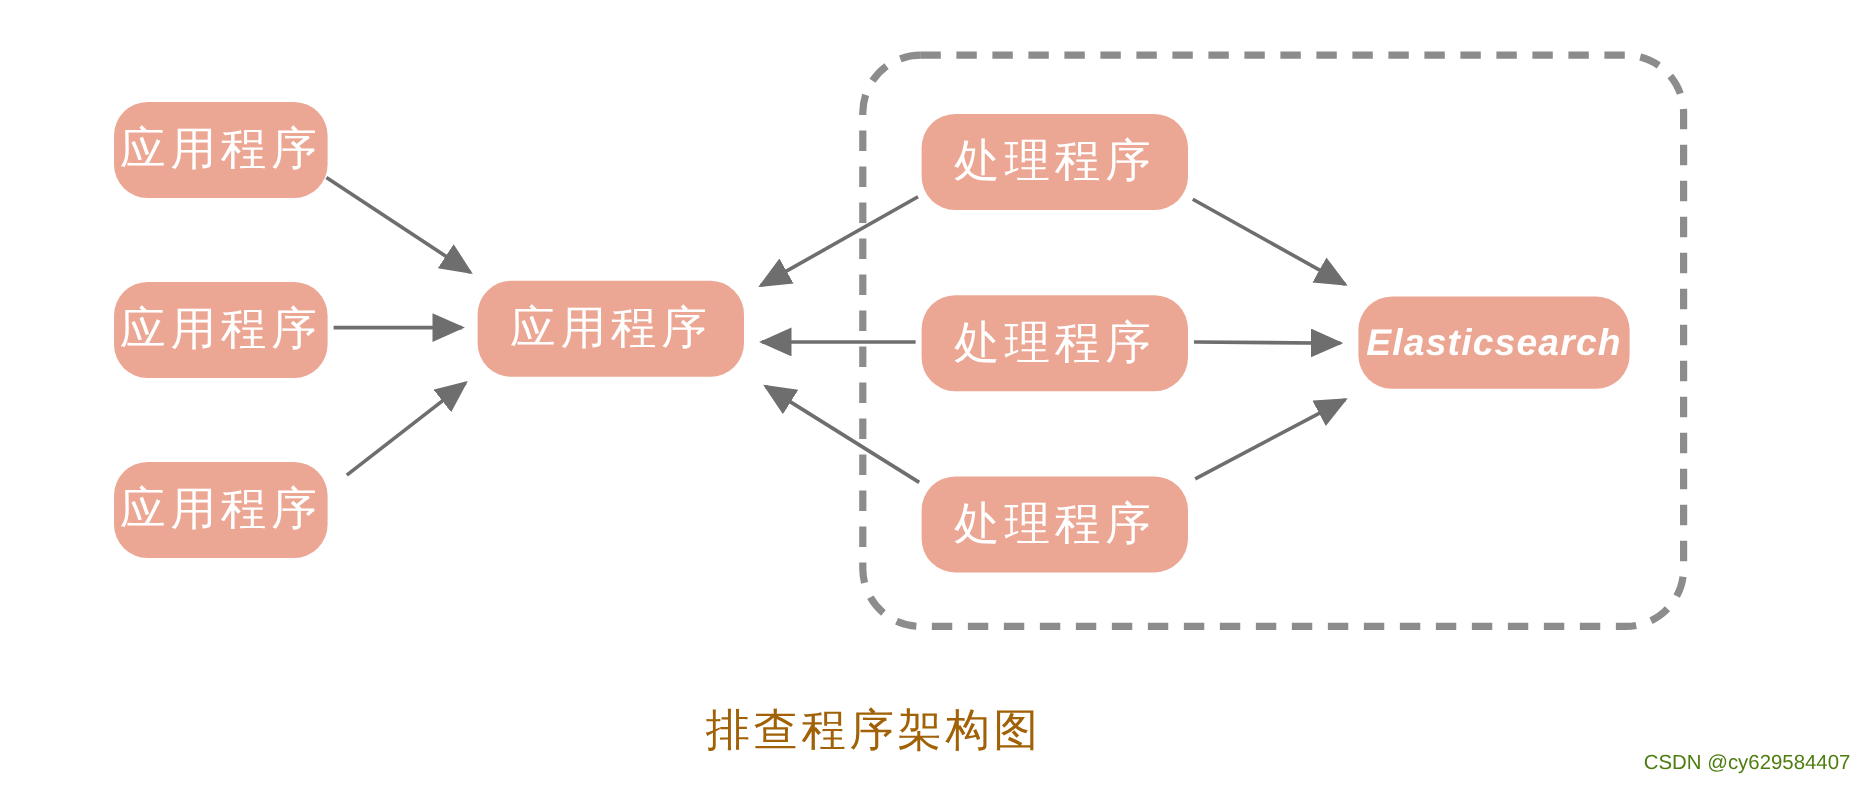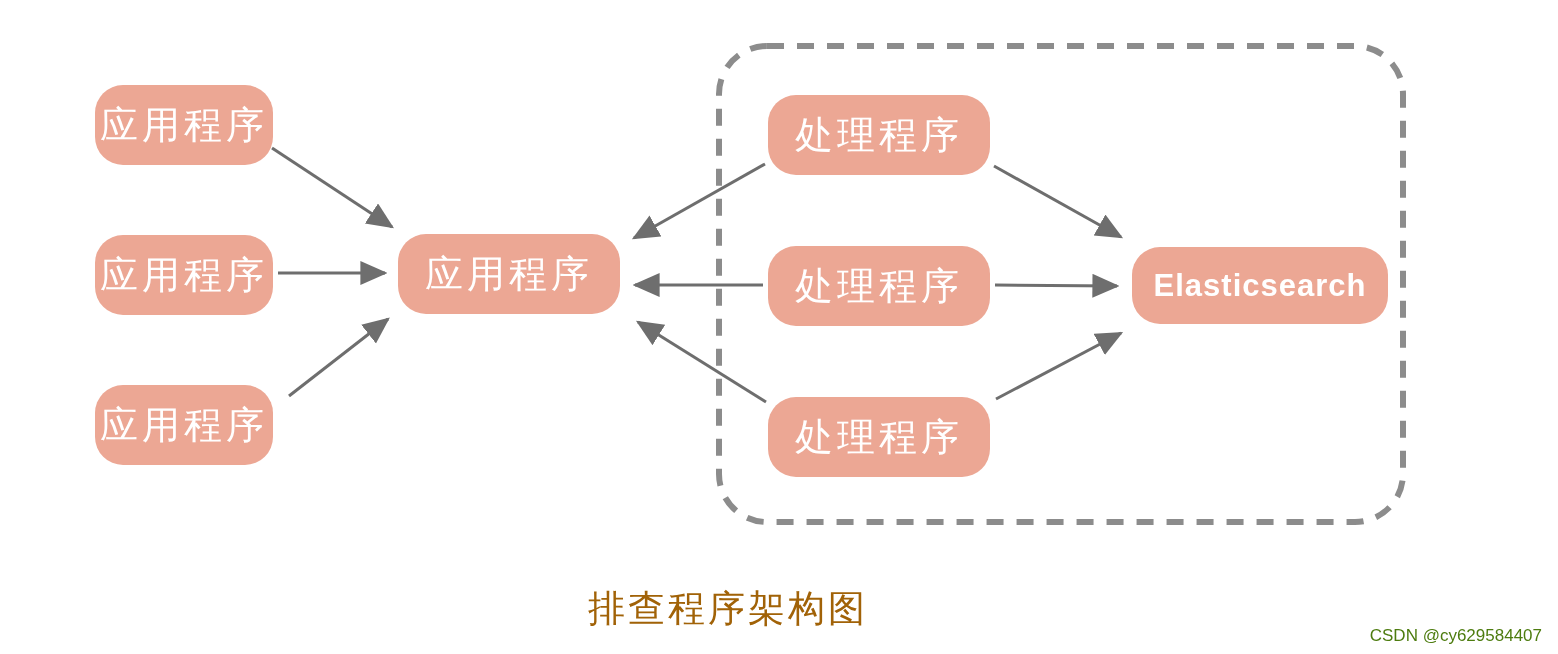--- a/index.html
+++ b/index.html
@@ -90,19 +90,19 @@
   <div class="node" style="left:95px; top:85px; width:178px; height:80px;">应用程序</div>
   <div class="node" style="left:95px; top:235px; width:178px; height:80px;">应用程序</div>
   <div class="node" style="left:95px; top:385px; width:178px; height:80px;">应用程序</div>
 
   <div class="node" style="left:398px; top:234px; width:222px; height:80px;">应用程序</div>
 
   <div class="node" style="left:768px; top:95px; width:222px; height:80px;">处理程序</div>
   <div class="node" style="left:768px; top:246px; width:222px; height:80px;">处理程序</div>
   <div class="node" style="left:768px; top:397px; width:222px; height:80px;">处理程序</div>
 
-  <div class="node es" style="left:1132px; top:247px; width:256px; height:77px;">Elasticsearch</div>
+  <div class="node es" style="left:1132px; top:247px; width:226px; height:77px;font-style:italic;">Elasticsearch</div>
 
   <div class="caption">排查程序架构图</div>
 
   <div class="watermark">CSDN @cy629584407</div>
 
 </div>
 
 </body></html>

